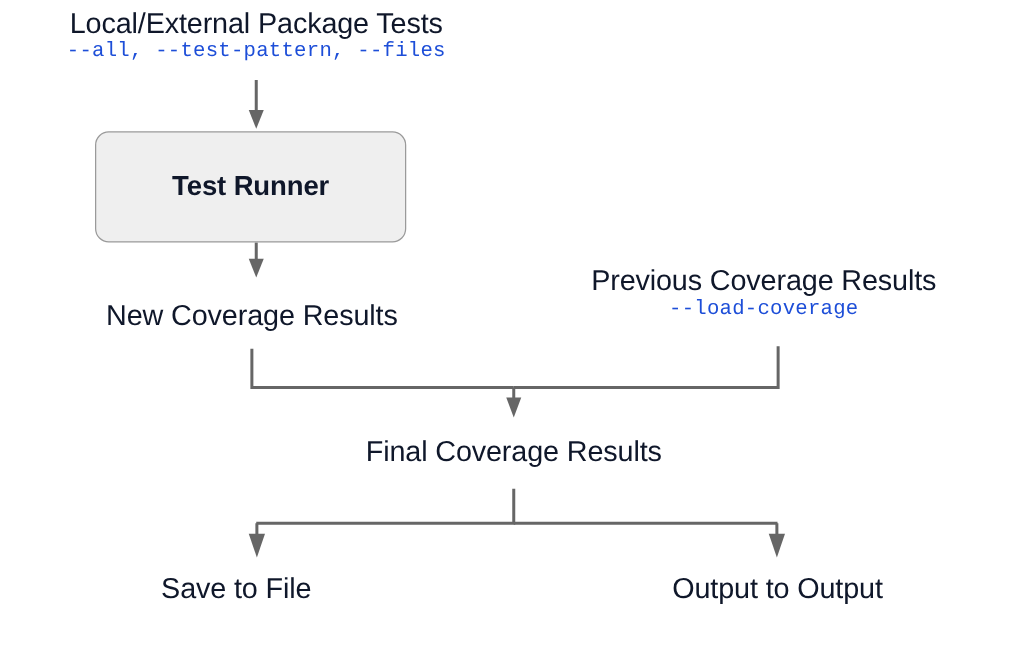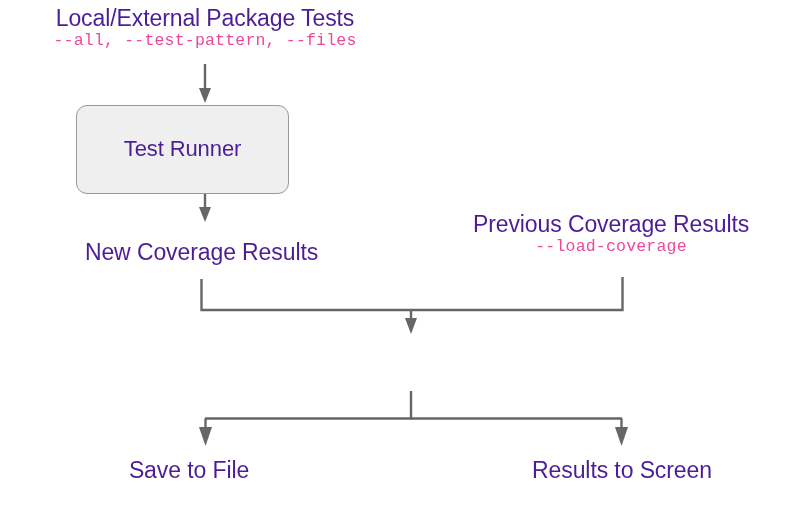--- a/index.html
+++ b/index.html
@@ -18,27 +18,27 @@
   }
   .node-label {
     position: absolute;
     text-align: center;
     line-height: 1.05;
     white-space: nowrap;
   }
   .title-line {
     font-family: "Liberation Sans", sans-serif;
     font-size: 23px;
-    color: #4c1d95;
+    color: #0f172a;
     letter-spacing: -0.1px;
   }
   .sub-line {
     font-family: "Liberation Mono", monospace;
     font-size: 16.5px;
-    color: #ec4899;
+    color: #1d4ed8;
     margin-top: 2px;
     letter-spacing: 0.2px;
   }
   .proc-box {
     position: absolute;
     box-sizing: border-box;
     background: #efefef;
     border: 1.3px solid #9a9a9a;
     border-radius: 11px;
     display: flex;
@@ -115,35 +115,38 @@
       <polygon class="arrow-head" points="615,427 628,427 621.5,446"></polygon>
     </g>
 
   </svg>
 
   <div class="node-label" style="left:0px; top:6px; width:410px;">
     <div class="title-line">Local/External Package Tests</div>
     <div class="sub-line">--all, --test-pattern, --files</div>
   </div>
 
-  <div class="proc-box" style="left:76px; top:105px; width:213px; height:89px;">
+  <div class="proc-box" style="left:76px; top:105px; width:249px; height:89px;font-weight:bold;">
     <div class="title-line">Test Runner</div>
   </div>
 
   <div class="node-label" style="left:437px; top:212px; width:348px;">
     <div class="title-line">Previous Coverage Results</div>
     <div class="sub-line">--load-coverage</div>
   </div>
 
   <div class="node-label" style="left:30px; top:240px; width:343px;">
     <div class="title-line">New Coverage Results</div>
   </div>
 
+  <div class="node-label" style="left:240px; top:349px; width:342px;">
+    <div class="title-line">Final Coverage Results</div>
+  </div>
 
   <div class="node-label" style="left:39px; top:458px; width:300px;">
     <div class="title-line">Save to File</div>
   </div>
 
   <div class="node-label" style="left:472px; top:458px; width:300px;">
-    <div class="title-line">Results to Screen</div>
+    <div class="title-line">Output to Output</div>
   </div>
 
 </div>
 
 </body></html>

